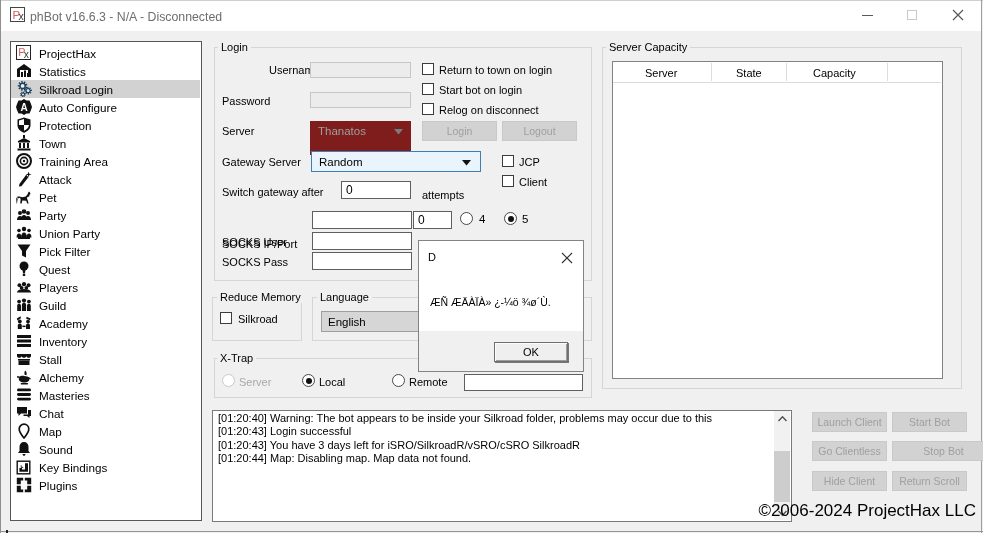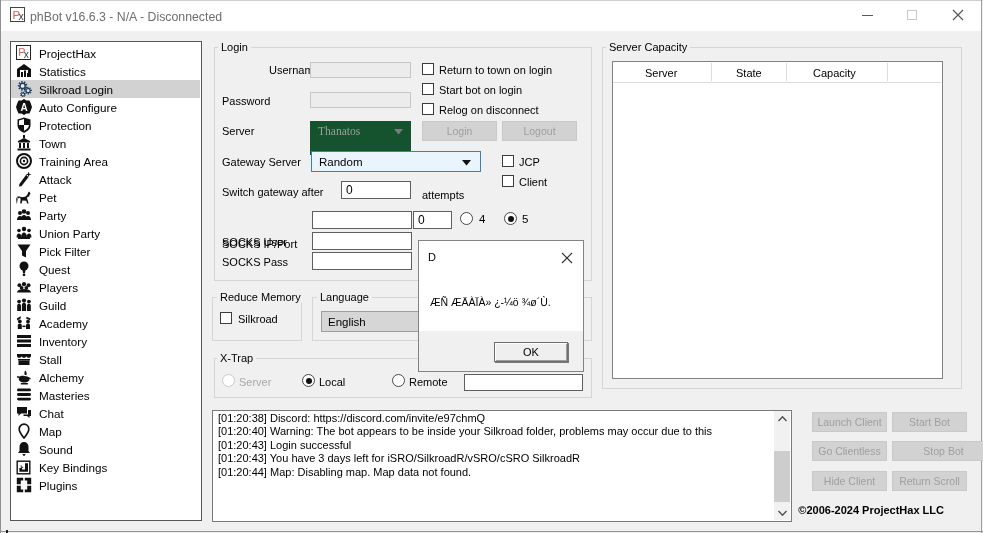--- a/index.html
+++ b/index.html
@@ -296,21 +296,21 @@
 <div class="indis" style="left:310px;top:62px;width:101px;height:16px;"></div>
 <div class="lbl" style="left:222px;top:95px;">Password</div>
 <div class="indis" style="left:310px;top:92px;width:101px;height:16px;"></div>
 <div class="cb" style="left:422px;top:63px;"></div>
 <div class="lbl" style="left:439px;top:64px;">Return to town on login</div>
 <div class="cb" style="left:422px;top:83px;"></div>
 <div class="lbl" style="left:439px;top:84px;">Start bot on login</div>
 <div class="cb" style="left:422px;top:103px;"></div>
 <div class="lbl" style="left:439px;top:104px;">Relog on disconnect</div>
 <div class="lbl" style="left:222px;top:125px;">Server</div>
-<div class="abs" style="left:310px;top:121px;width:101px;height:34px;background:#14532d;font-family:Liberation Serif, serif;">
+<div class="abs" style="left:310px;top:121px;width:101px;height:34px;background:#7f1d1d;">
   <span style="position:absolute;left:8px;top:4px;font-size:11.5px;color:#9f9f9f;">Thanatos</span>
   <svg style="position:absolute;right:8px;top:8px" width="9" height="6" viewBox="0 0 9 6">
       <path d="M0 0 H9 L4.5 5.5 Z" fill="#7b7b7b"></path>
     </svg>
 </div>
 <div class="btn" style="left:422px;top:121px;width:75px;height:20px;">Login</div>
 <div class="btn" style="left:502px;top:121px;width:75px;height:20px;">Logout</div>
 <div class="lbl" style="left:222px;top:156px;">Gateway Server</div>
 <div class="abs" style="left:311px;top:151px;width:170px;height:21px;background:#e9f4fc;border:1px solid #3e80b4;">
   <span style="position:absolute;left:7px;top:4px;font-size:11.5px;color:#000;">Random</span>
@@ -364,21 +364,20 @@
 <div class="abs" style="left:711px;top:63px;width:1px;height:18px;background:#dcdcdc"></div>
 <div class="abs" style="left:786px;top:63px;width:1px;height:18px;background:#dcdcdc"></div>
 <div class="abs" style="left:887px;top:63px;width:1px;height:18px;background:#dcdcdc"></div>
 <div class="abs" style="left:613px;top:82px;width:328px;height:1px;background:#dcdcdc"></div>
 <div class="lbl" style="left:645px;top:67px;">Server</div>
 <div class="lbl" style="left:736px;top:67px;">State</div>
 <div class="lbl" style="left:813px;top:67px;">Capacity</div>
 
 <div class="abs" style="left:212px;top:410px;width:580px;height:112px;background:#fff;border:1px solid #7a7a7a;"></div>
 <div class="abs" style="left:218px;top:412px;">
-  <div class="logln">[01:20:38] Discord: https://discord.com/invite/e97chmQ</div>
   <div class="logln">[01:20:40] Warning: The bot appears to be inside your Silkroad folder, problems may occur due to this</div>
   <div class="logln">[01:20:43] Login successful</div>
   <div class="logln">[01:20:43] You have 3 days left for iSRO/SilkroadR/vSRO/cSRO SilkroadR</div>
   <div class="logln">[01:20:44] Map: Disabling map. Map data not found.</div>
 </div>
 
 <div class="abs" style="left:774px;top:411px;width:16px;height:109px;background:#f1f1f1;"></div>
 <div class="abs" style="left:774px;top:451px;width:16px;height:51px;background:#cdcdcd;"></div>
 <svg class="abs" style="left:778px;top:416px" width="9" height="6" viewBox="0 0 9 6">
     <path d="M0.5 5 L4.5 0.8 L8.5 5" stroke="#505050" stroke-width="1.4" fill="none"></path>
@@ -386,21 +385,21 @@
 <svg class="abs" style="left:778px;top:510px" width="9" height="6" viewBox="0 0 9 6">
     <path d="M0.5 1 L4.5 5.2 L8.5 1" stroke="#505050" stroke-width="1.4" fill="none"></path>
   </svg>
 
 <div class="btn" style="left:812px;top:412px;width:75px;height:20px;">Launch Client</div>
 <div class="btn" style="left:892px;top:412px;width:75px;height:20px;">Start Bot</div>
 <div class="btn" style="left:812px;top:441px;width:75px;height:20px;">Go Clientless</div>
 <div class="btn" style="left:892px;top:441px;width:93px;height:20px;padding-left:10px;">Stop Bot</div>
 <div class="btn" style="left:812px;top:471px;width:75px;height:20px;">Hide Client</div>
 <div class="btn" style="left:892px;top:471px;width:75px;height:20px;">Return Scroll</div>
-<div class="lbl" style="left:944px;top:504px;font-size:11px;transform:translateX(-100%);font-weight:bold;">©2006-2024 ProjectHax LLC</div>
+<div class="lbl" style="left:976px;top:504px;font-size:17px;transform:translateX(-100%);">©2006-2024 ProjectHax LLC</div>
 
 <div class="abs" style="left:418px;top:240px;width:166px;height:132px;background:#fff;border:1px solid #838383;">
   <div style="position:absolute;left:9px;top:10px;font-size:11px;color:#000;">D</div>
   <svg style="position:absolute;right:10px;top:11px" width="12" height="12" viewBox="0 0 12 12">
       <path d="M1 1 L11 11 M11 1 L1 11" stroke="#2f2f2f" stroke-width="1.1"></path>
     </svg>
   <div style="position:absolute;left:11px;top:55px;font-size:10.5px;color:#000;white-space:nowrap;">ÆÑ ÆÄÀÏÀ» ¿-¼ö ¾ø´Ù.</div>
   <div style="position:absolute;left:0;top:90px;width:164px;height:40px;background:#f0f0f0;"></div>
   <div style="position:absolute;left:75px;top:101px;width:74px;height:20px;background:#efefef;border:1px solid #6f6f6f;box-shadow:inset 1px 1px 0 #fbfbfb, inset -1px -1px 0 #9c9c9c, 1px 1px 0 #777777;display:flex;align-items:center;justify-content:center;font-size:11px;color:#000;">OK</div>
 </div>

